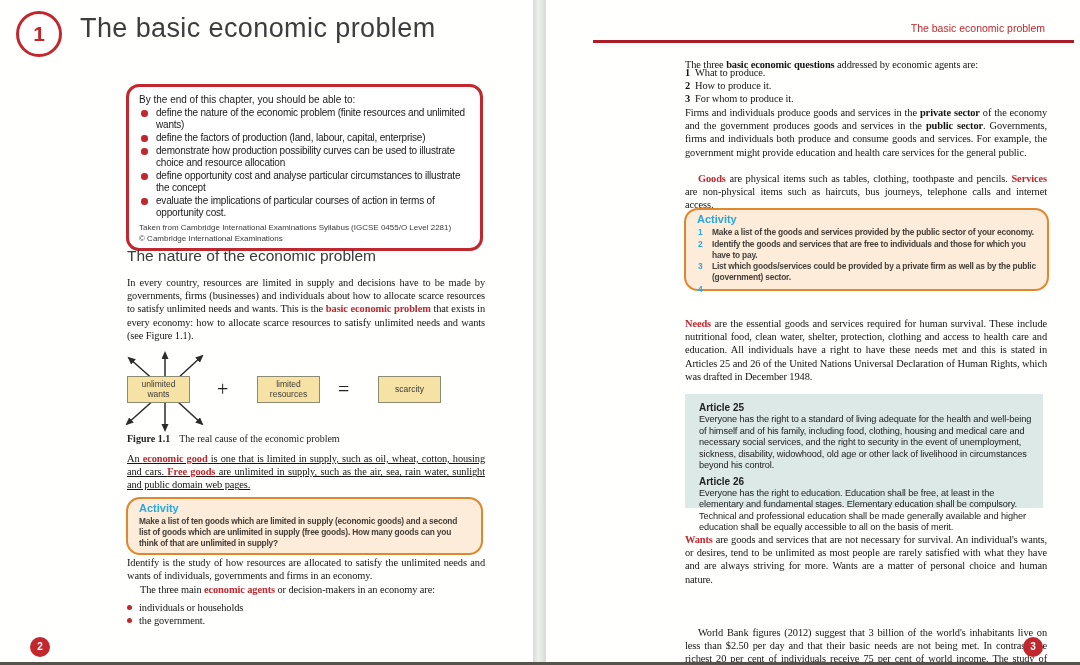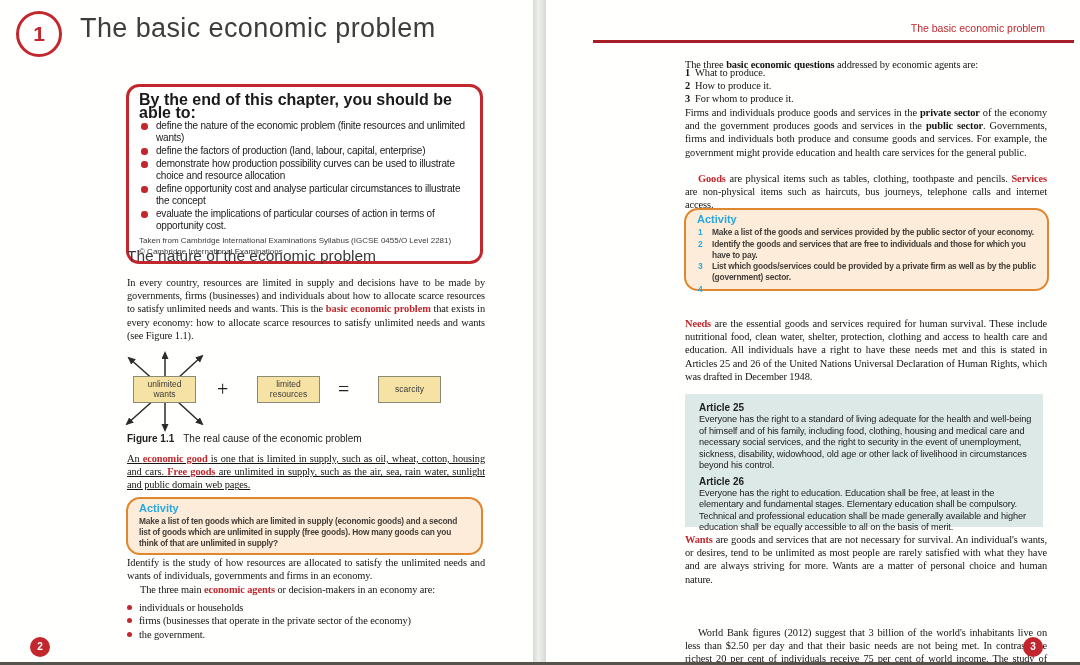--- a/index.html
+++ b/index.html
@@ -17,21 +17,21 @@
 
   
   .chapter-circle{position:absolute;left:16px;top:11px;width:40px;height:40px;
     border:3px solid #c1272d;border-radius:50%;display:flex;align-items:center;justify-content:center;
     color:#c1272d;font-weight:bold;font-size:21px;background:#fff;}
   .chapter-title{position:absolute;left:80px;top:13px;margin:0;font-weight:400;
     font-size:27px;letter-spacing:.4px;color:#3d3d3d;}
 
   .objectives-box{position:absolute;left:126px;top:84px;width:357px;box-sizing:border-box;
     border:3px solid #c1272d;border-radius:13px;background:#fff;padding:6px 10px 5px 10px;}
-  .obj-heading{font-weight:bold;font-size:16px;line-height:13px;color:#1a1a1a;}
+  .obj-heading{font-weight:normal;font-size:10px;line-height:13px;color:#1a1a1a;}
   .obj-list{margin:1px 0 0;padding:0;list-style:none;}
   .obj-list li{position:relative;padding-left:17px;font-size:10px;line-height:12px;
     letter-spacing:-.2px;color:#1a1a1a;margin-top:1px;}
   .dot{position:absolute;left:2px;top:3px;width:6.5px;height:6.5px;border-radius:50%;background:#c1272d;}
   .obj-source{margin-top:4px;font-size:8px;line-height:9.5px;color:#3a3a3a;}
   .obj-source + .obj-source{margin-top:1px;}
 
   .section-heading{position:absolute;left:127px;top:247px;margin:0;font-weight:400;
     font-size:15.5px;color:#3a3a3a;}
 
@@ -43,27 +43,27 @@
   #para-nature{left:127px;top:276px;}
   #para-goods{left:127px;top:452px;text-decoration:underline;}
   #para-econ{left:127px;top:556px;}
   #para-agents{left:127px;top:583px;}
 
   #figure-1-1{position:absolute;left:127px;top:346px;width:358px;height:88px;}
   .arrows{position:absolute;left:-12px;top:0;}
   .fbox{position:absolute;box-sizing:border-box;width:63px;height:27px;background:#f6e2a4;
     border:1px solid #8b8b74;display:flex;align-items:center;justify-content:center;
     text-align:center;font-size:8.5px;line-height:9.5px;color:#3c3c3c;padding:2px;}
-  #fbox1{left:6px;top:30px;}
+  #fbox1{left:0;top:30px;}
   #fbox2{left:130px;top:30px;}
   #fbox3{left:251px;top:30px;}
   .fop{position:absolute;font-family:"Liberation Serif",serif;font-size:20px;line-height:20px;color:#222;}
   #fplus{left:90px;top:33px;}
   #feq{left:211px;top:33px;}
-  .fig-caption{position:absolute;left:127px;top:433px;font-size:10px;color:#222;}
+  .fig-caption{position:absolute;left:127px;top:433px;font-size:10px;color:#222;font-family:Liberation Serif, serif;}
   .fig-caption b{margin-right:9px;}
 
   .activity-box{position:absolute;box-sizing:border-box;border:2.5px solid #e0872e;
     border-radius:14px;background:#fcecd9;padding:3px 11px 5px 11px;}
   #activity-left{left:126px;top:497px;width:357px;}
   #activity-right{left:684px - 546px;}
   .activity-heading{font-weight:bold;font-size:11px;line-height:13px;color:#29a8df;}
   .activity-text{font-weight:bold;font-size:8.4px;line-height:10.8px;letter-spacing:-.2px;
     color:#46413a;margin-top:1px;}
   .act-item{position:relative;padding-left:15px;font-weight:bold;font-size:8.4px;
@@ -88,21 +88,21 @@
   .page-right .body-text{width:362px;left:139px;}
   #para-questions{top:58px;}
   .q-list{position:absolute;left:139px;top:66px;font-family:"Liberation Serif",serif;
     font-size:10.4px;line-height:13.2px;letter-spacing:-.1px;color:#141414;}
   .q-list .qn{font-weight:bold;margin-right:5px;}
   #para-sectors{top:106px;}
   #para-goods-services{top:172px;}
   #activity-right{left:138px;top:208px;width:365px;}
   #para-needs{top:317px;}
 
-  .article-box{position:absolute;left:139px;top:394px;width:358px;height:133px;box-sizing:border-box;
+  .article-box{position:absolute;left:139px;top:394px;width:358px;height:114px;box-sizing:border-box;
     background:#dce9e7;padding:8px 10px 15px 14px;}
   .article-heading{font-weight:bold;font-size:10px;line-height:12px;color:#222;}
   .article-text{margin:0 0 4px;font-size:9.2px;line-height:11.5px;letter-spacing:-.1px;color:#222;}
 
   #para-wants{top:533px;}
   #para-worldbank{top:586px;margin-top:40px;}
 </style>
 </head>
 <body>
 
@@ -159,21 +159,20 @@
   <div class="activity-box" id="activity-left">
     <div class="activity-heading">Activity</div>
     <div class="activity-text">Make a list of ten goods which are limited in supply (economic goods) and a second list of goods which are unlimited in supply (free goods). How many goods can you think of that are unlimited in supply?</div>
   </div>
 
   <p class="body-text" id="para-econ">Identify is the study of how resources are allocated to satisfy the unlimited needs and wants of individuals, governments and firms in an economy.</p>
   <p class="body-text indent" id="para-agents"><span>The three main </span><b class="kw">economic agents</b><span> or decision-makers in an economy are:</span></p>
 
   <ul class="agent-list">
     <li><span class="dot"></span><span>individuals or households</span></li>
-    <li><span class="dot"></span><span>firms (businesses that operate in the private sector of the economy)</span></li>
     <li><span class="dot"></span><span>the government.</span></li>
   </ul>
 
   <div class="page-num" id="pn-left">2</div>
 </section>
 
 <div class="gutter"></div>
 
 <section class="page page-right">
 

